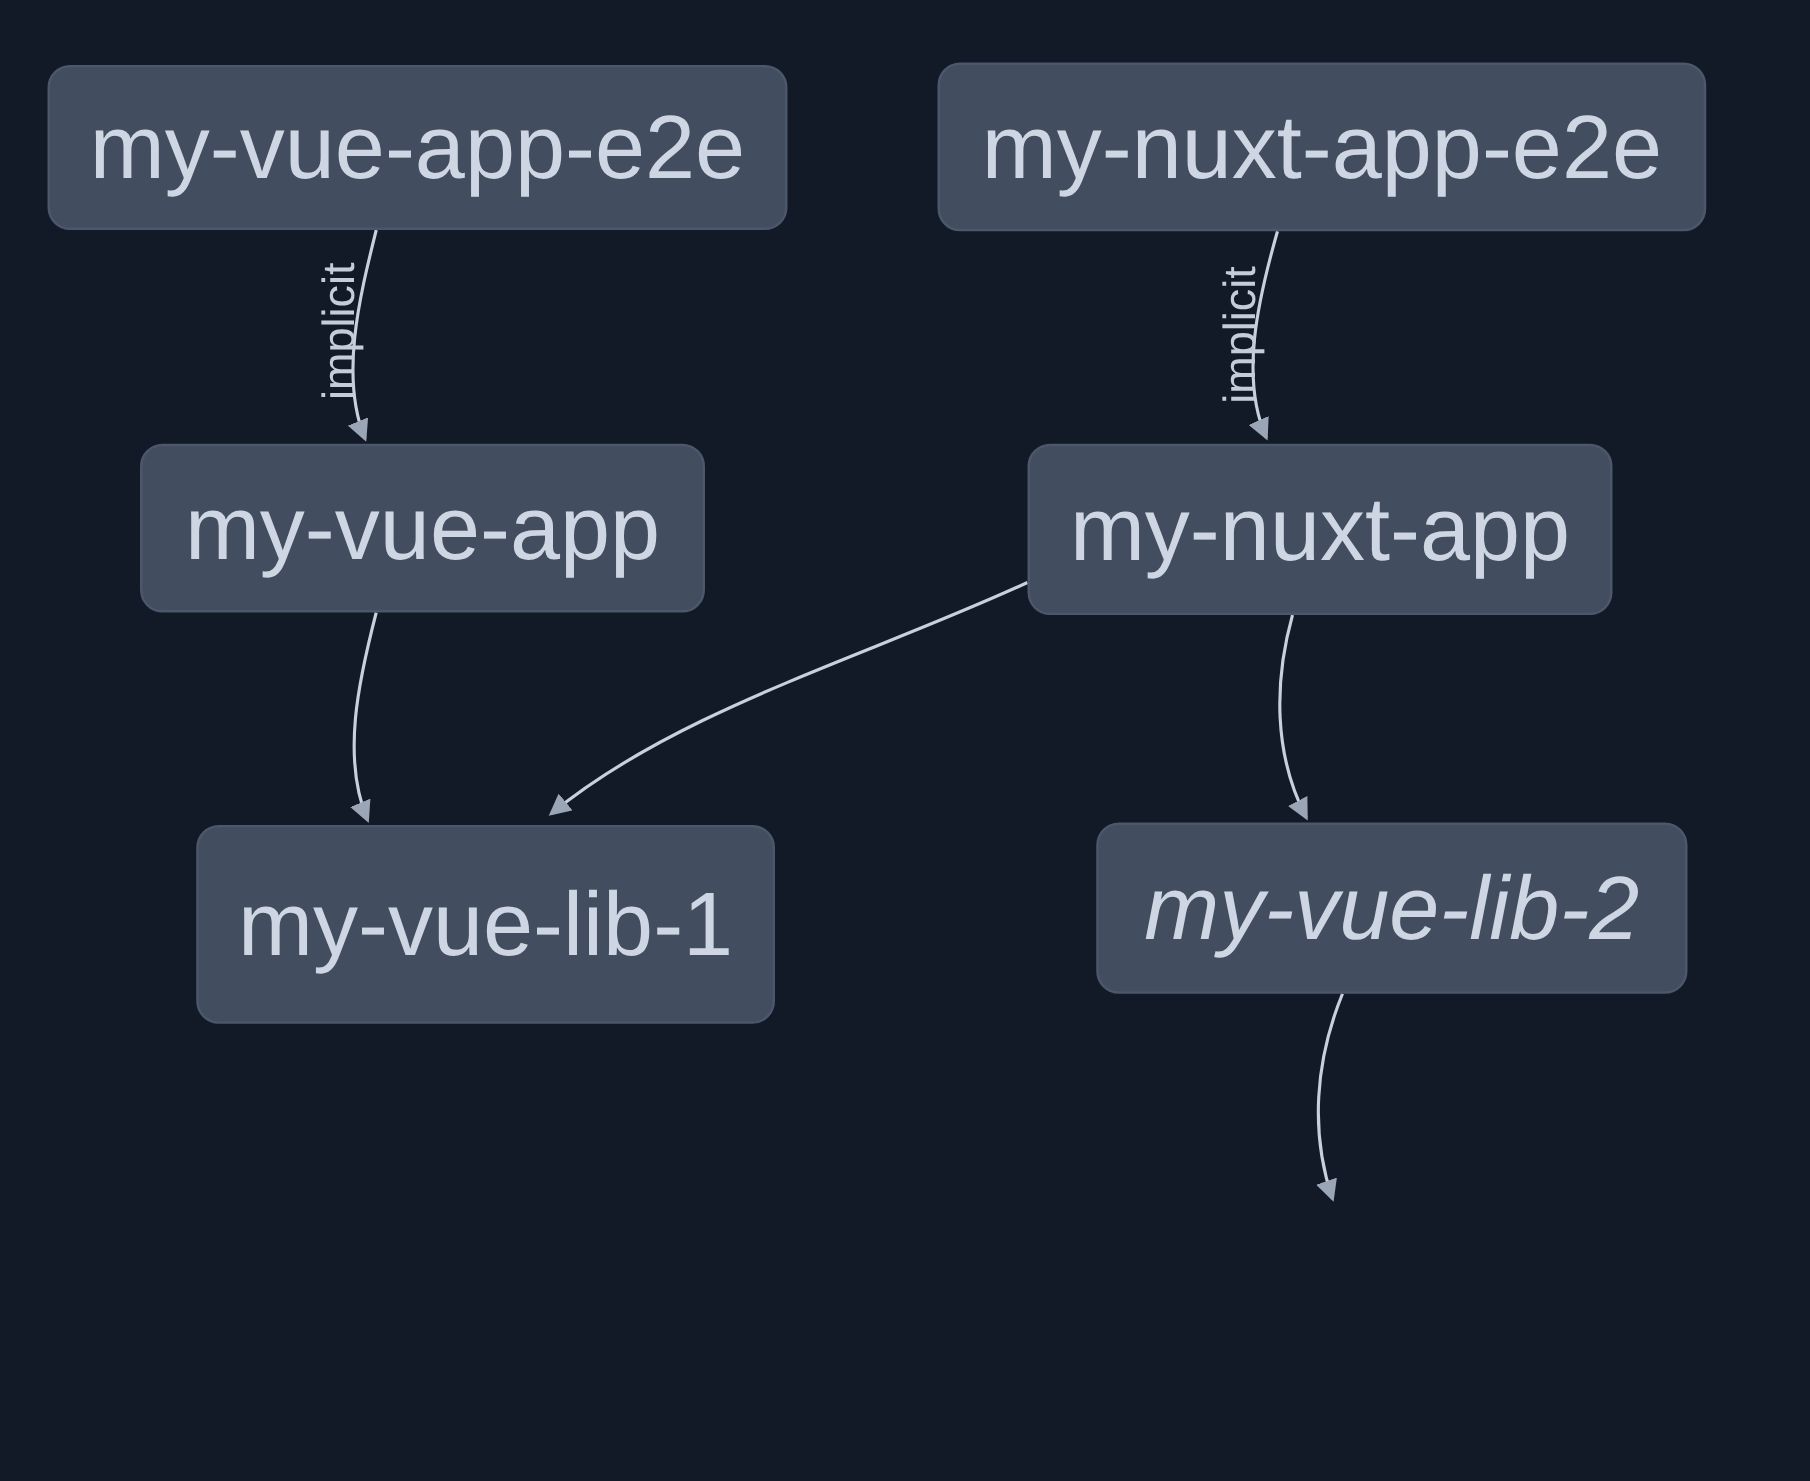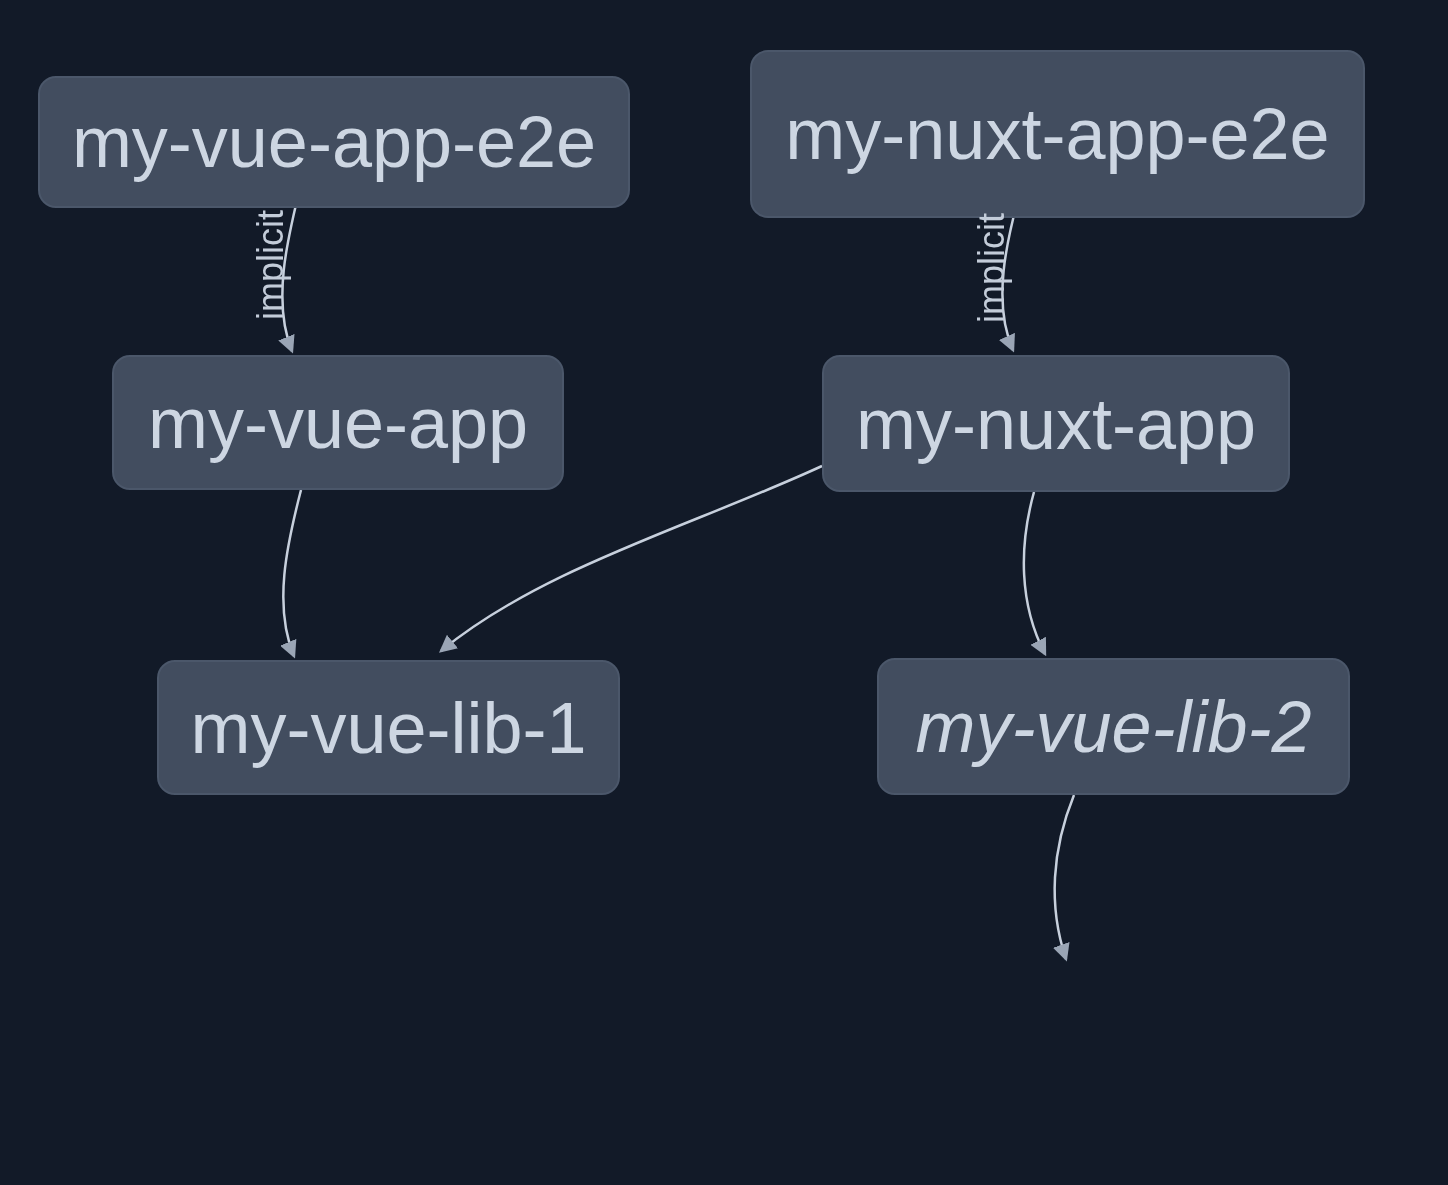--- a/index.html
+++ b/index.html
@@ -55,33 +55,33 @@
       </marker>
     </defs>
   <path d="M 301 184 C 287 240, 272 302, 292 351" class="edge" marker-end="url(#arrow)"></path>
       <path d="M 1022 185 C 1006 241, 992 303, 1013 350" class="edge" marker-end="url(#arrow)"></path>
       <path d="M 301 490 C 287 544, 273 606, 294 656" class="edge" marker-end="url(#arrow)"></path>
       <path d="M 822 466 C 692 526, 542 568, 441 651" class="edge" marker-end="url(#arrow)"></path>
       <path d="M 1034 492 C 1019 546, 1019 604, 1045 654" class="edge" marker-end="url(#arrow)"></path>
       <path d="M 1074 795 C 1052 849, 1048 906, 1066 959" class="edge" marker-end="url(#arrow)"></path>
     </svg>
 
-  <div class="node" style="left: 38px; top: 52px; width: 592px; height: 132px; margin-top: 24px;">
+  <div class="node" style="left: 38px; top: 52px; width: 592px; height: 132px;">
       <span>my-vue-app-e2e</span>
     </div>
-  <div class="node" style="left: 750px; top: 50px; width: 615px; height: 168px;">
+  <div class="node" style="left: 750px; top: 50px; width: 615px; height: 135px;">
       <span>my-nuxt-app-e2e</span>
     </div>
   <div class="node" style="left: 822px; top: 355px; width: 468px; height: 137px;">
       <span>my-nuxt-app</span>
     </div>
   <div class="node" style="left: 112px; top: 355px; width: 452px; height: 135px;">
       <span>my-vue-app</span>
     </div>
-  <div class="node" style="left: 157px; top: 660px; width: 463px; height: 135px;">
+  <div class="node" style="left: 157px; top: 660px; width: 463px; height: 159px;">
       <span>my-vue-lib-1</span>
     </div>
   <div class="node" style="left: 877px; top: 658px; width: 473px; height: 137px; font-style: italic;">
       <span>my-vue-lib-2</span>
     </div>
 
   <div class="edge-label" style="left: 271px; top: 265px;">implicit</div>
   <div class="edge-label" style="left: 992px; top: 268px;">implicit</div>
 
 </div>

